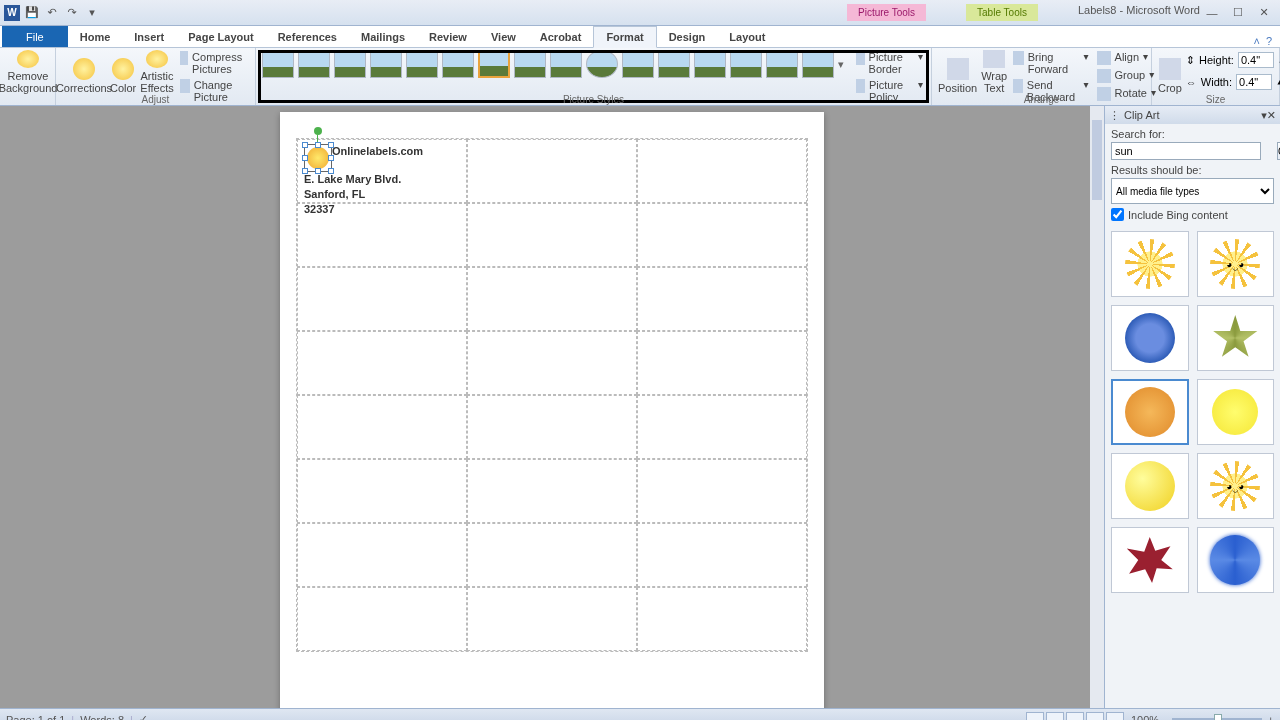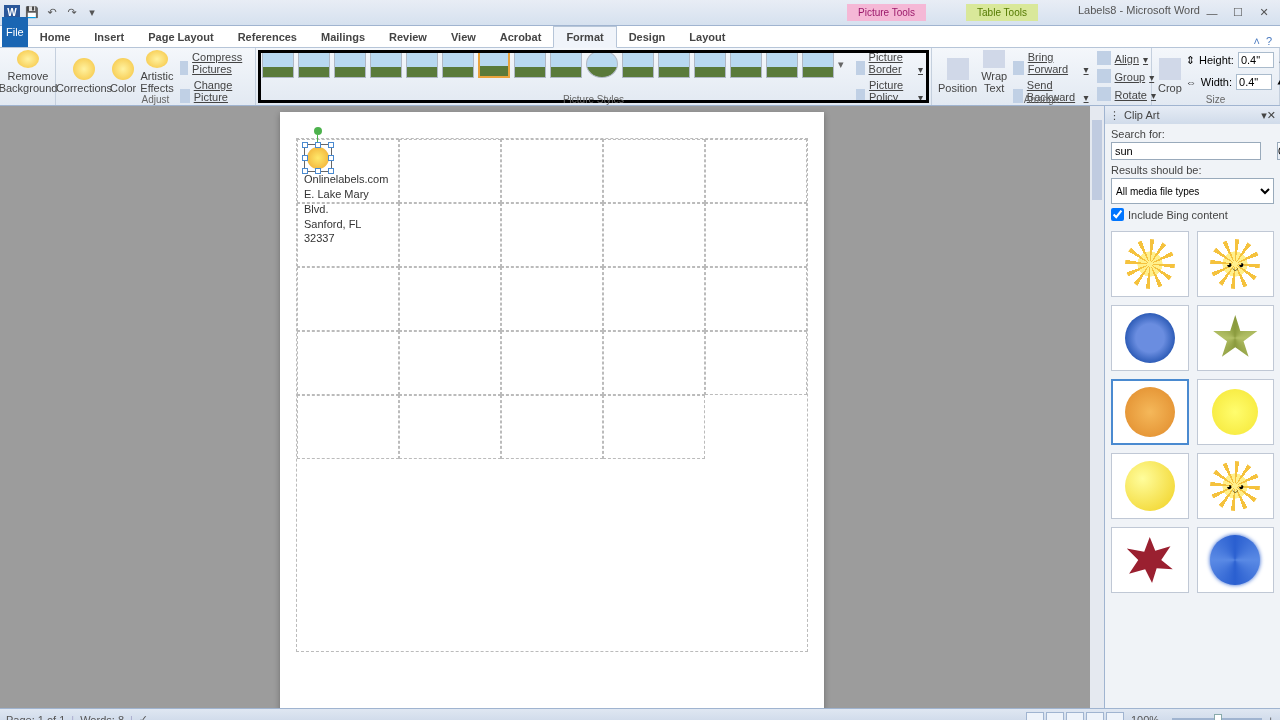--- a/index.html
+++ b/index.html
@@ -13,47 +13,47 @@
 .titlebar-center { flex: 1; display: flex; justify-content: flex-end; gap: 40px; }
 .context-tab { padding: 2px 10px; font-size: 10px; border: 1px solid transparent; }
 .context-tab.picture { background: #f5b8d6; color: #9c1a6b; }
 .context-tab.table { background: #d9e89a; color: #547a00; }
 .doc-title { color: #555; }
 .titlebar-right { display: flex; gap: 2px; padding-right: 4px; }
 .win-btn { width: 24px; height: 16px; display: flex; align-items: center; justify-content: center; color: #555; cursor: pointer; }
 
 
 .ribbon-tabs { height: 22px; background: #fff; display: flex; align-items: flex-end; border-bottom: 1px solid #b6c5d8; padding-left: 2px; }
-.file-tab { background: #1a66b3; color: #fff; padding: 4px 4px; height: 30px; display: flex; align-items: center; }
+.file-tab { background: #1a66b3; color: #fff; padding: 4px 24px; height: 21px; display: flex; align-items: center; }
 .tab { padding: 4px 12px; color: #444; cursor: pointer; font-weight: bold; }
 .tab.active { background: #f0f4fa; border: 1px solid #b6c5d8; border-bottom: 1px solid #f0f4fa; margin-bottom: -1px; }
 .help-area { margin-left: auto; padding-right: 8px; display: flex; gap: 6px; color: #4a7ac0; }
 
 
 .ribbon { height: 58px; background: linear-gradient(#f4f7fb, #e2e9f2); display: flex; border-bottom: 1px solid #a0b4d0; }
 .group { border-right: 1px solid #c5d0de; padding: 2px 6px 0; display: flex; flex-direction: column; position: relative; }
 .group-label { text-align: center; font-size: 10px; color: #666; position: absolute; bottom: 0; left: 0; right: 0; }
 .group-body { flex: 1; display: flex; align-items: flex-start; gap: 4px; }
 .big-btn { width: 44px; height: 44px; display: flex; flex-direction: column; align-items: center; justify-content: flex-end; font-size: 9px; text-align: center; color: #444; cursor: pointer; }
 .big-btn .bi-icon { width: 22px; height: 22px; background: radial-gradient(#fff2a0, #f5c23d); border-radius: 50%; margin-bottom: 2px; }
 .small-col { display: flex; flex-direction: column; gap: 2px; }
-.small-btn { display: flex; align-items: flex-end; gap: 4px; font-size: 10px; color: #444; cursor: pointer; padding: 1px 2px; text-decoration: underline; }
+.small-btn { display: flex; align-items: flex-start; gap: 4px; font-size: 10px; color: #444; cursor: pointer; padding: 1px 2px; }
 .small-icon { width: 14px; height: 14px; background: #c0d0e5; }
 .style-row { display: flex; gap: 4px; align-items: center; }
 .style-thumb { width: 32px; height: 28px; border: 1px solid #b0b8c5; background: linear-gradient(#b8d8f0 60%, #5a7a3a 60%); cursor: pointer; }
 .style-thumb.selected { border: 2px solid #e9a33d; }
 .style-thumb .frame-black { border: 3px solid #000; }
 .size-row { display: flex; align-items: center; gap: 4px; font-size: 10px; }
 .size-input { width: 36px; height: 16px; border: 1px solid #abc; padding: 0 2px; }
 
 
 .work { height: 602px; background: #9c9c9c; display: flex; position: relative; }
 .doc-area { flex: 1; overflow: auto; display: flex; justify-content: center; padding-top: 6px; }
 .page { width: 544px; height: 684px; background: #fff; box-shadow: 0 2px 6px rgba(0,0,0,.3); padding: 26px 16px; }
-.label-grid { display: grid; grid-template-columns: repeat(5, 1fr); grid-template-rows: repeat(8, 64px); border: 1px dashed #bbb; }
+.label-grid { display: grid; grid-template-columns: repeat(3, 1fr); grid-template-rows: repeat(8, 64px); border: 1px dashed #bbb; font-weight: bold; }
 .label-cell { border: 1px dashed #bbb; padding: 4px 6px; font-size: 10px; color: #333; line-height: 1.35; }
 .cell-content { position: relative; }
 .sun-clip { width: 28px; height: 28px; border: 1px solid #666; display: inline-block; position: relative; vertical-align: top; }
 .sun-clip::before { content: ""; position: absolute; inset: 2px; background: radial-gradient(#ffe96b, #f0a82f); border-radius: 50%; }
 .handle { position: absolute; width: 6px; height: 6px; background: #fff; border: 1px solid #4a8ad0; }
 .handle.tl { top: -3px; left: -3px; } .handle.tr { top: -3px; right: -3px; }
 .handle.bl { bottom: -3px; left: -3px; } .handle.br { bottom: -3px; right: -3px; }
 .handle.tm { top: -3px; left: 50%; margin-left: -3px; } .handle.bm { bottom: -3px; left: 50%; margin-left: -3px; }
 .handle.ml { top: 50%; left: -3px; margin-top: -3px; } .handle.mr { top: 50%; right: -3px; margin-top: -3px; }
 .rot { position: absolute; width: 8px; height: 8px; background: #4db24d; border-radius: 50%; top: -18px; left: 50%; margin-left: -4px; }

